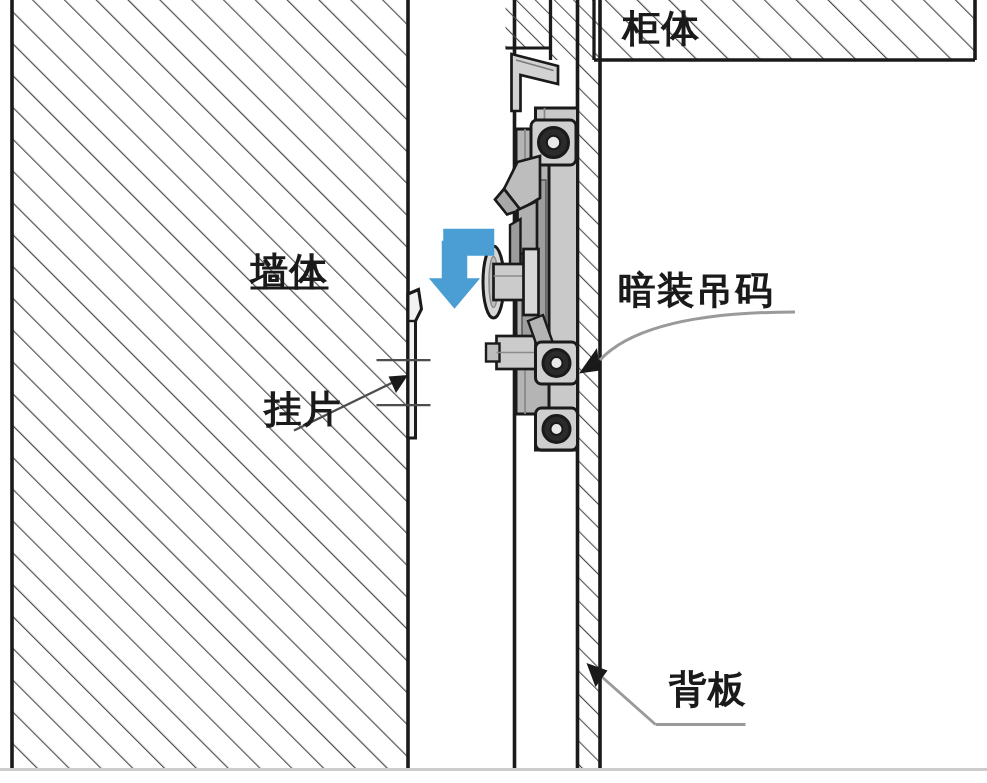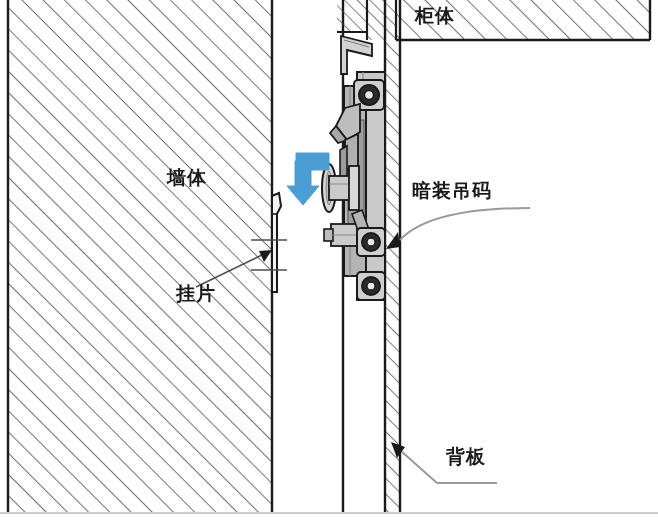--- a/index.html
+++ b/index.html
@@ -18,29 +18,29 @@
     overflow: hidden;
   }
   #stage svg {
     position: absolute;
     left: 0;
     top: 0;
   }
   .lbl {
     position: absolute;
     font-family: "DejaVu Sans", "Liberation Sans", sans-serif;
-    font-size: 19px;
+    font-size: 25px;
     font-weight: 700;
     color: #1a1a1a;
     white-space: nowrap;
     letter-spacing: 1px;
     line-height: 1;
   }
-  .lbl-wall    { left: 167px; top: 168px; }
-  .lbl-hook    { left: 176px; top: 260px; margin-top: 24px; }
+  .lbl-wall    { left: 167px; top: 168px; text-decoration: underline; }
+  .lbl-hook    { left: 176px; top: 260px; }
   .lbl-cabinet { left: 415px; top: 6px;  }
   .lbl-bracket { left: 412px; top: 181px; }
   .lbl-back    { left: 434px; top: 447px; margin-left: 12px; }
 </style>
 </head>
 <body>
 
 <div id="stage">
 
   <svg width="658" height="522" viewBox="0 0 658 522">

